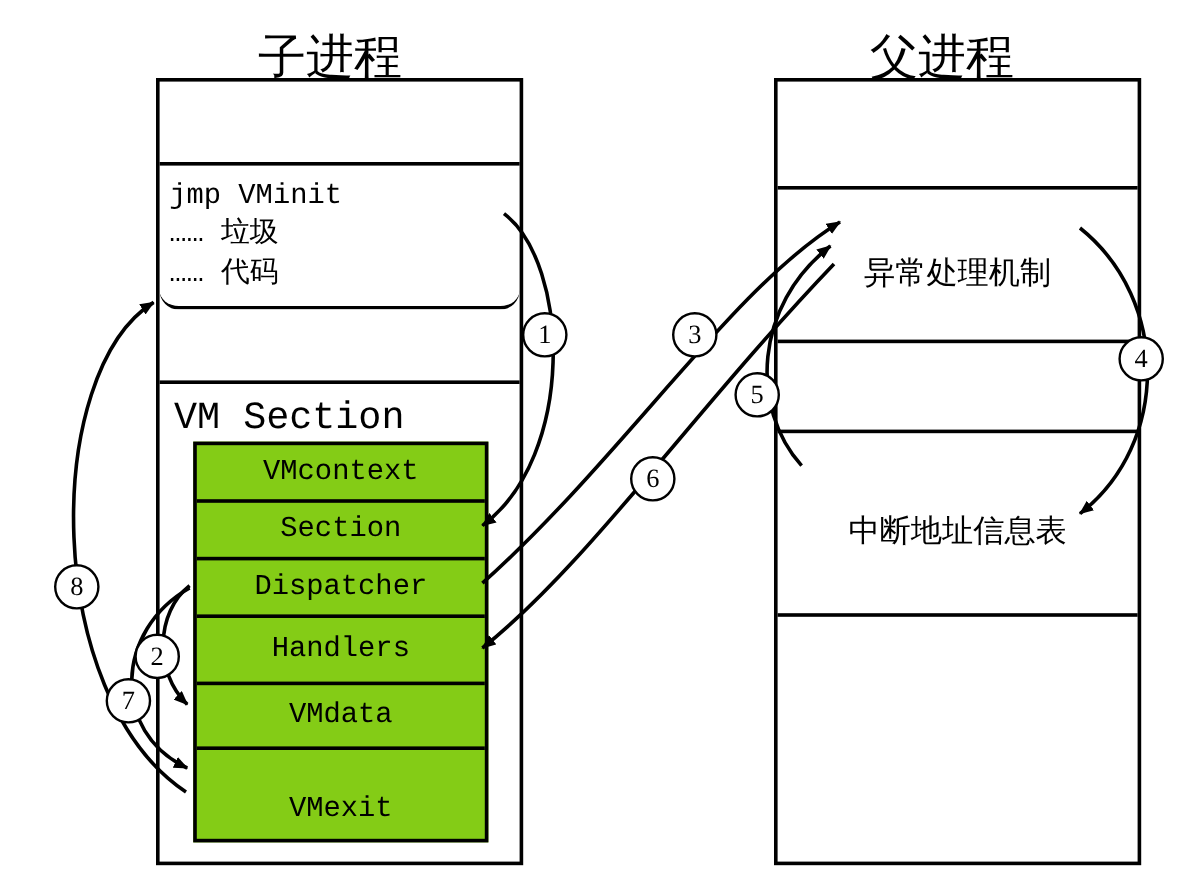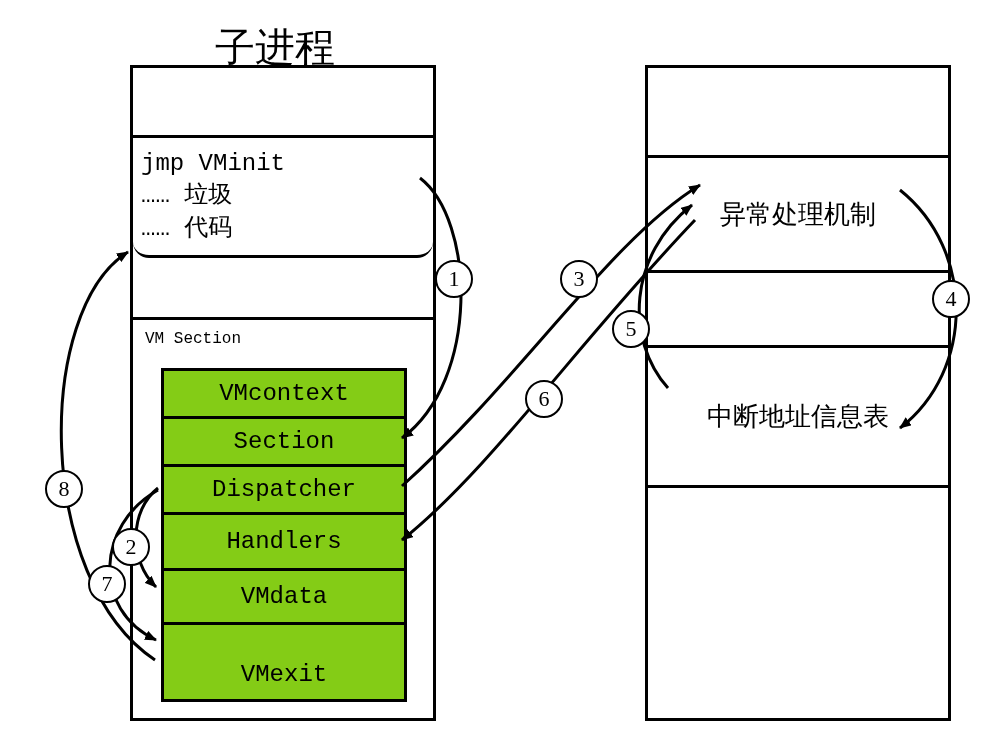--- a/index.html
+++ b/index.html
@@ -25,21 +25,21 @@
   }
   .row {
     border-bottom: 3px solid #000;
     box-sizing: border-box;
     display: flex;
     align-items: center;
     padding-left: 8px;
     font-size: 26px;
   }
   .row:last-child { border-bottom: none; }
-  .row.center { justify-content: center; padding-left: 0; }
+  .row.center { justify-content: center; padding-left: 0; margin-top: 13px; }
   .inner-stack {
     position: absolute;
     border: 3px solid #000;
     background: #84cc16;
   }
   .inner-row {
     border-bottom: 3px solid #000;
     box-sizing: border-box;
     display: flex;
     align-items: center;
@@ -50,21 +50,21 @@
   .inner-row:last-child { border-bottom: none; margin-top: 24px; }
   .code {
     font-family: "Courier New", monospace;
     font-size: 24px;
     line-height: 1.35;
     white-space: pre;
   }
   .vm-sec-label {
     position: absolute;
     font-family: "Courier New", monospace;
-    font-size: 16px;
+    font-size: 32px;
   }
   .num-badge {
     position: absolute;
     width: 34px;
     height: 34px;
     border: 2.5px solid #000;
     border-radius: 50%;
     display: flex;
     align-items: center;
     justify-content: center;
@@ -78,20 +78,21 @@
     left: 0;
     pointer-events: none;
   }
 </style>
 </head>
 <body>
 
 <div class="container">
 
   <div class="title" style="left:195px; top:0px;">子进程</div>
+  <div class="title" style="left:705px; top:0px;">父进程</div>
 
   <div class="box-col" style="left:110px; top:45px; width:300px; height:650px;">
     <div class="row" style="height:70px;"></div>
     <div class="row" style="height:120px;border-radius:16px;">
       <span class="code">jmp VMinit
 …… 垃圾
 …… 代码</span>
     </div>
     <div class="row" style="height:62px;"></div>
     <div class="row" style="height:395px; border-bottom:none; position:relative;">

